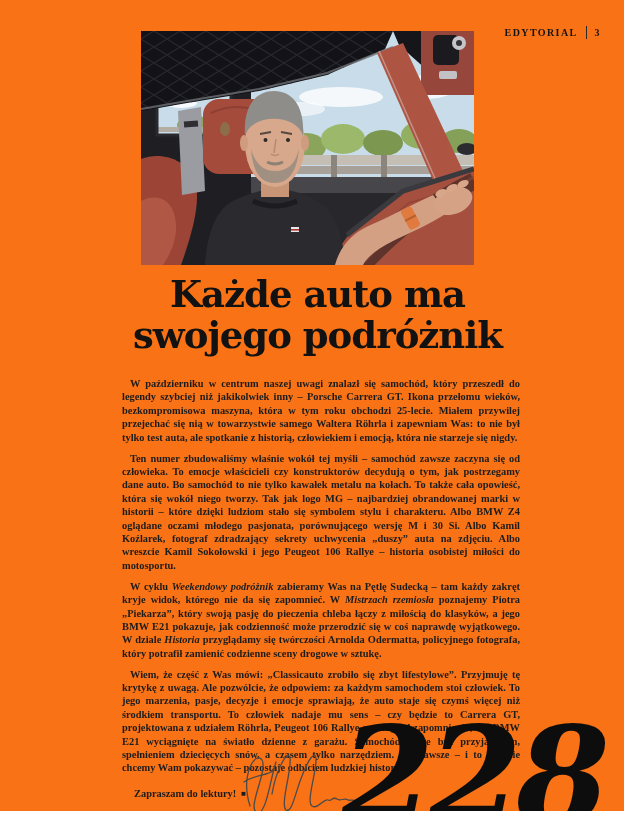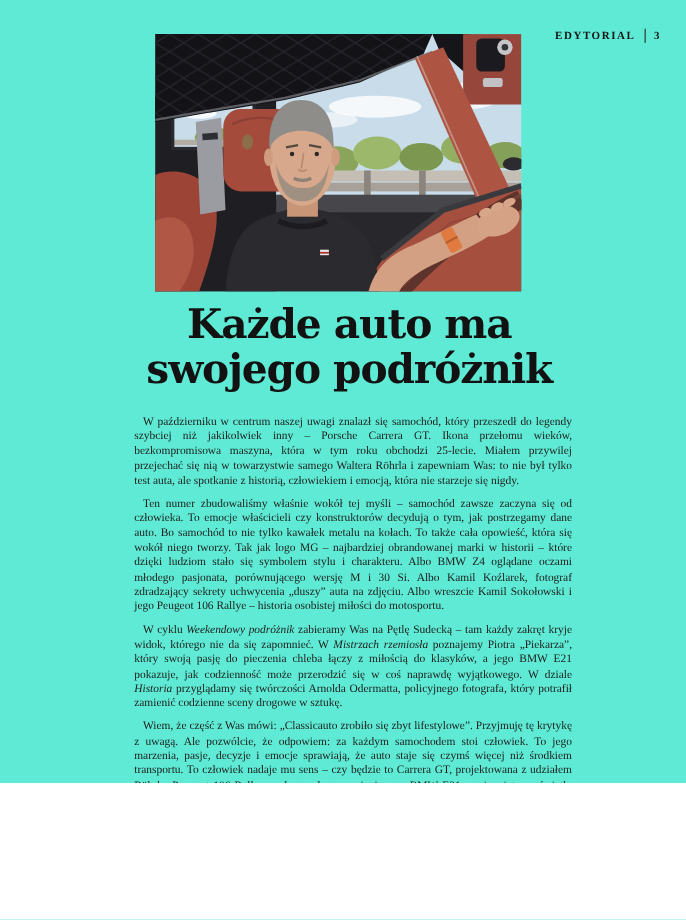--- a/index.html
+++ b/index.html
@@ -1,18 +1,18 @@
 <!DOCTYPE html>
 <html><head>
 <meta charset="utf-8">
 <style>
   html,body{margin:0;padding:0;background:#ffffff;}
   .page{
-    position:relative;width:624px;height:712px;margin:0 auto;
-    background:#5eead4;overflow:hidden;
+    position:relative;width:624px;height:811px;margin:0 auto;
+    background:#f97316;overflow:hidden;
     font-family:"Liberation Serif",serif;color:#1c1c1c;
   }
   
   .pg-header{
     position:absolute;top:26px;right:23px;
     display:flex;align-items:center;gap:8px;
     font-family:"Liberation Serif",serif;font-weight:bold;
     font-size:10px;letter-spacing:1.4px;color:#141414;
   }
   .hdr-divider{width:1px;height:13px;background:#2a2a2a;display:inline-block;}
@@ -22,21 +22,21 @@
   
   .title{
     position:absolute;left:71px;right:60px;top:274px;margin:0;
     text-align:center;font-family:"DejaVu Serif",serif;font-weight:700;
     font-size:37px;line-height:41px;letter-spacing:-1px;color:#121212;
   }
   .title .tl{display:block;}
   
   .body{
     position:absolute;left:122px;top:377px;width:398px;
-    font-size:10.4px;line-height:13.4px;text-align:justify;color:#1c1c1c;
+    font-size:10.4px;line-height:13.4px;text-align:justify;color:#1c1c1c;font-weight:bold;
   }
   .body p{margin:0 0 7.5px 0;text-indent:8px;}
   .body p.closing{text-align:left;text-indent:0;margin:12px;}
   .it{font-style:italic;}
   .end-mark{font-size:8px;margin-left:5px;vertical-align:1px;}
   
   .signature{position:absolute;left:236px;top:740px;width:134px;height:94px;}
   .signature svg{display:block;width:100%;height:100%;}
   
   .issue-number{

